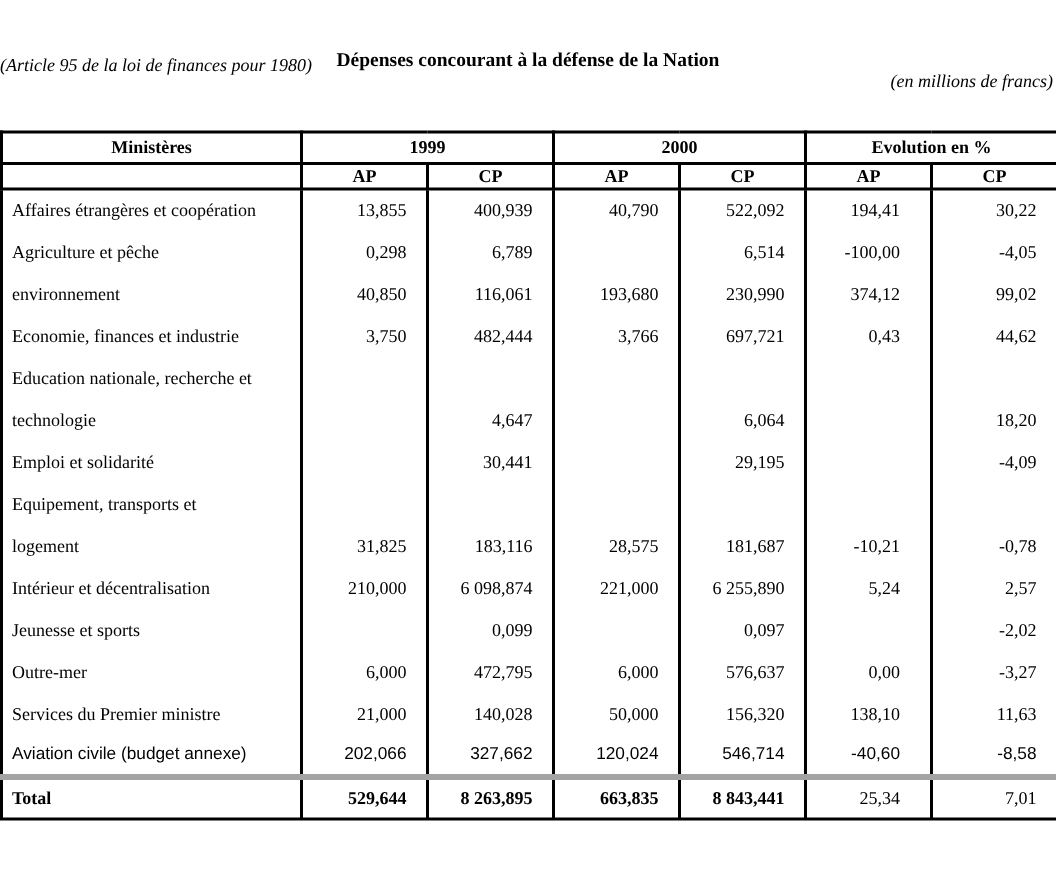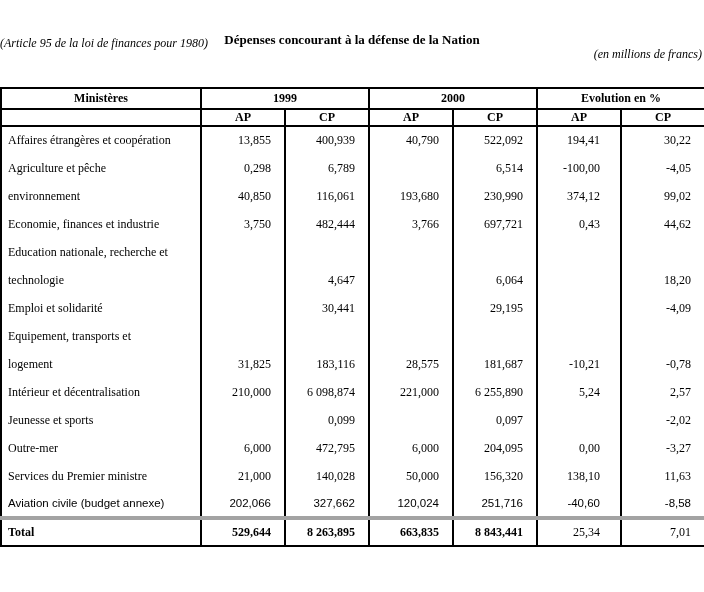--- a/index.html
+++ b/index.html
@@ -213,39 +213,39 @@
           <td class="num-cell col-2"></td>
           <td class="num-cell col-3">0,097</td>
           <td class="num-cell col-4"></td>
           <td class="num-cell col-5">-2,02</td>
         </tr>
         <tr>
           <td class="name-cell">Outre-mer</td>
           <td class="num-cell col-0">6,000</td>
           <td class="num-cell col-1">472,795</td>
           <td class="num-cell col-2">6,000</td>
-          <td class="num-cell col-3">204,095</td>
+          <td class="num-cell col-3">576,637</td>
           <td class="num-cell col-4">0,00</td>
           <td class="num-cell col-5">-3,27</td>
         </tr>
         <tr>
           <td class="name-cell">Services du Premier ministre</td>
           <td class="num-cell col-0">21,000</td>
           <td class="num-cell col-1">140,028</td>
           <td class="num-cell col-2">50,000</td>
           <td class="num-cell col-3">156,320</td>
           <td class="num-cell col-4">138,10</td>
           <td class="num-cell col-5">11,63</td>
         </tr>
         <tr class="sans-row">
           <td class="name-cell">Aviation civile (budget annexe)</td>
           <td class="num-cell col-0">202,066</td>
           <td class="num-cell col-1">327,662</td>
           <td class="num-cell col-2">120,024</td>
-          <td class="num-cell col-3">251,716</td>
+          <td class="num-cell col-3">546,714</td>
           <td class="num-cell col-4">-40,60</td>
           <td class="num-cell col-5">-8,58</td>
         </tr>
         <tr class="total-row">
           <td class="name-cell">Total</td>
           <td class="num-cell col-0">529,644</td>
           <td class="num-cell col-1">8 263,895</td>
           <td class="num-cell col-2">663,835</td>
           <td class="num-cell col-3">8 843,441</td>
           <td class="num-cell col-4">25,34</td>

